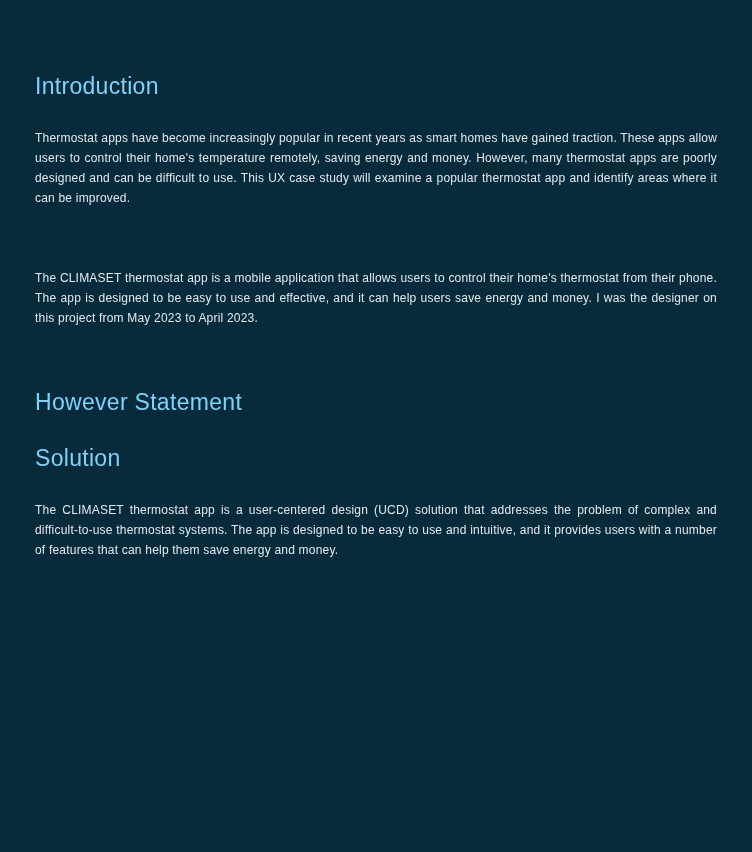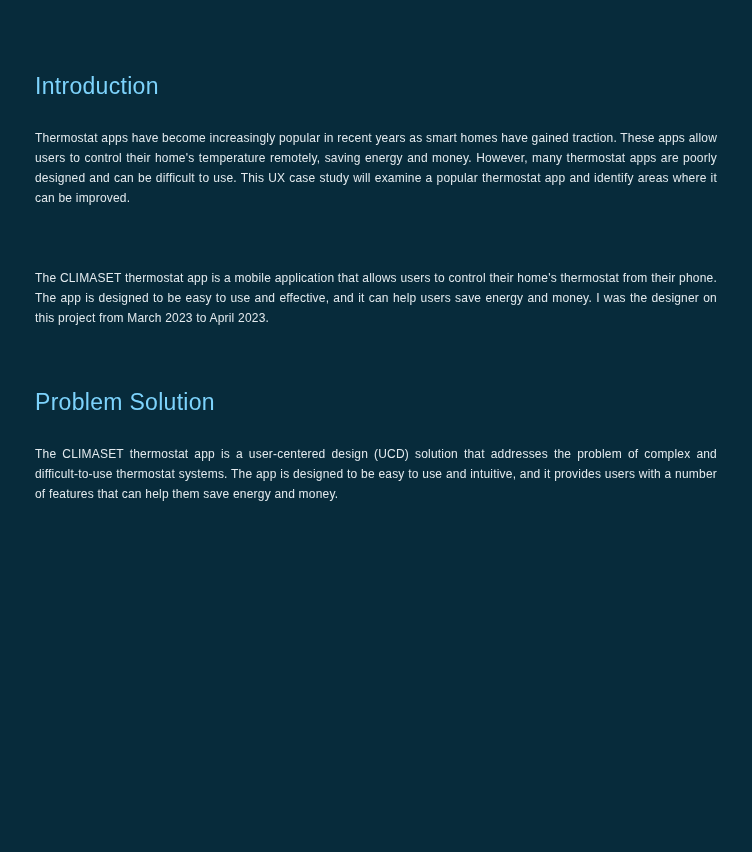--- a/index.html
+++ b/index.html
@@ -40,24 +40,25 @@
 <body>
 
 <div class="page">
 
   <section class="doc-section">
     <h2 class="section-heading">Introduction</h2>
     <p class="section-body">Thermostat apps have become increasingly popular in recent years as smart homes have gained traction. These apps allow users to control their home's temperature remotely, saving energy and money. However, many thermostat apps are poorly designed and can be difficult to use. This UX case study will examine a popular thermostat app and identify areas where it can be improved.</p>
   </section>
 
   <section class="doc-section">
-    <p class="section-body">The CLIMASET thermostat app is a mobile application that allows users to control their home's thermostat from their phone. The app is designed to be easy to use and effective, and it can help users save energy and money. I was the designer on this project from March 2023 to April 2023.</p>
+    <p class="section-body">The CLIMASET thermostat app is a mobile application that allows users to control their home's thermostat from their phone. The app is designed to be easy to use and effective, and it can help users save energy and money. I was the designer on this project from May 2023 to April 2023.</p>
   </section>
 
   <section class="doc-section">
-    <h2 class="section-heading">Problem Solution</h2>
+    <h2 class="section-heading">However Statement</h2>
   </section>
 
   <section class="doc-section">
+    <h2 class="section-heading">Solution</h2>
     <p class="section-body">The CLIMASET thermostat app is a user-centered design (UCD) solution that addresses the problem of complex and difficult-to-use thermostat systems. The app is designed to be easy to use and intuitive, and it provides users with a number of features that can help them save energy and money.</p>
   </section>
 
 </div>
 
 </body></html>

